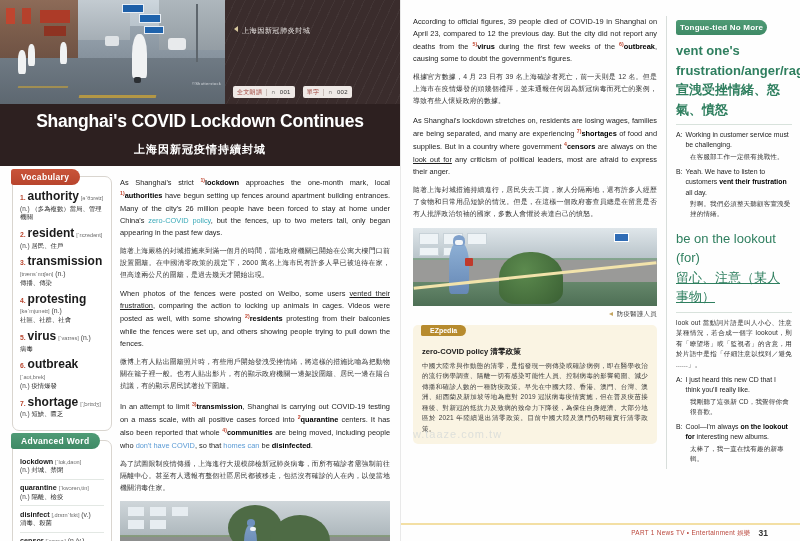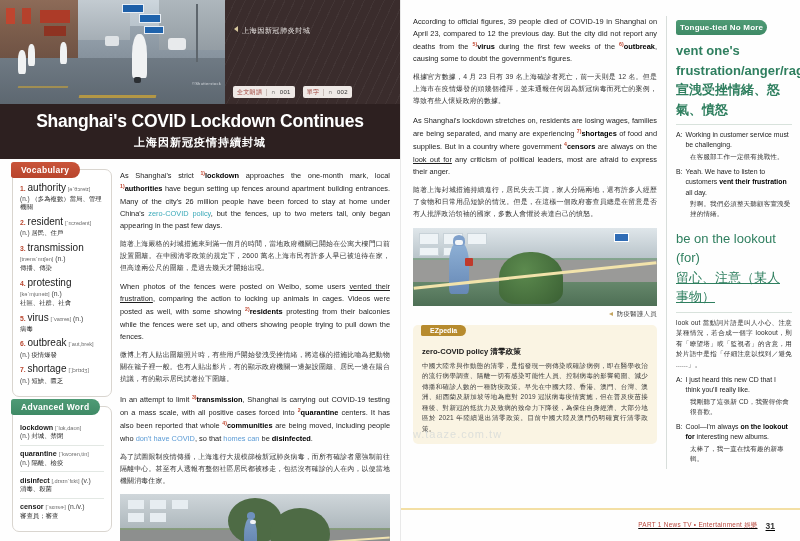--- a/index.html
+++ b/index.html
@@ -113,21 +113,21 @@
 
   .title-band {
     width:400px; background:#2d2020; padding:7px 0 9px 0;
     text-align:center;
   }
   .title-en {
     color:#fff; font-size:17.5px; font-weight:bold; letter-spacing:-.2px;
     font-family:"Liberation Sans", sans-serif;
   }
   .title-zh {
-    color:#fff; font-size:11px; font-weight:bold; margin-top:3px; letter-spacing:1px;
+    color:#fff; font-size:11px; font-weight:bold; margin-top:10px; letter-spacing:1px;
   }
 
   
   .lp-body { display:flex; padding:10px 10px 0 12px; gap:8px; }
   .vocab-col { width:100px; flex:0 0 100px; }
   .art-col { flex:1; }
 
   .panel {
     border:1px solid #d9d5cf; border-radius:7px;
     background:#fff; padding:12px 7px 7px 7px;
@@ -139,21 +139,21 @@
     padding:2.5px 11px 3px 10px;
     border-radius:3px 9px 9px 3px;
     letter-spacing:.3px;
   }
   .head-vocab { background:linear-gradient(180deg,#c9543a,#b8452d); }
   .head-adv { background:linear-gradient(180deg,#4f9b76,#3f8a66); }
 
   .vocab-item { margin-bottom:4.5px; line-height:1.28; }
   .vi-line1 { font-size:6.8px; color:#222; }
   .vi-num { color:#b8452d; font-weight:bold; }
-  .vi-word { font-weight:normal; color:#1a1a1a; font-size:10px; }
+  .vi-word { font-weight:bold; color:#1a1a1a; font-size:12px; }
   .vi-ipa { color:#6d6d6d; font-size:5.6px; }
   .vi-def { font-size:6.4px; color:#2b2b2b; margin-top:.5px; }
   .vi-pos { color:#444; }
 
   .adv-item { padding:3.5px 0; border-bottom:1px solid #e3e8e4; }
   .adv-item:last-child { border-bottom:none; }
   .adv-word { font-weight:bold; color:#1a1a1a; font-size:7.2px; }
 
   .para { font-size:7.4px; line-height:1.62; color:#1d1d1d; margin:0 0 6px 0; text-align:justify; }
   .para-zh { font-size:6.9px; line-height:1.72; color:#333; margin:0 0 8px 0; text-align:justify; letter-spacing:.2px; }
@@ -245,24 +245,23 @@
   .tt-note { font-size:6.5px; line-height:1.6; color:#2b2b2b; letter-spacing:.2px; margin-bottom:5px; text-align:justify; }
   .tt-gap { height:5px; }
 
   
   .footer-l {
     position:absolute; left:0; bottom:0; width:400px; height:22px;
     display:flex; align-items:center; gap:8px; padding-left:30px;
     border-top:2px solid #f0dc9a;
   }
   .footer-r {
-    position:absolute; left:0; bottom:0; width:400px; height:33px;
-    display:flex; align-items:center; justify-content:flex-end; gap:8px; padding-right:26px;
+    position:absolute; left:0; bottom:0; width:400px; height:18px;
+    display:flex; align-items:center; justify-content:flex-end; gap:8px; padding-right:33px;
     border-top:2px solid #f3dfa4;
-    text-decoration:underline;
   }
   .pg-num { font-size:8.5px; font-weight:bold; color:#333; }
   .pg-txt { font-size:6.4px; color:#555; letter-spacing:.4px; }
   .pg-txt-r { font-size:6.4px; color:#b9453a; letter-spacing:.3px; }
 </style>
 </head>
 <body>
 
 <div class="page">
 

